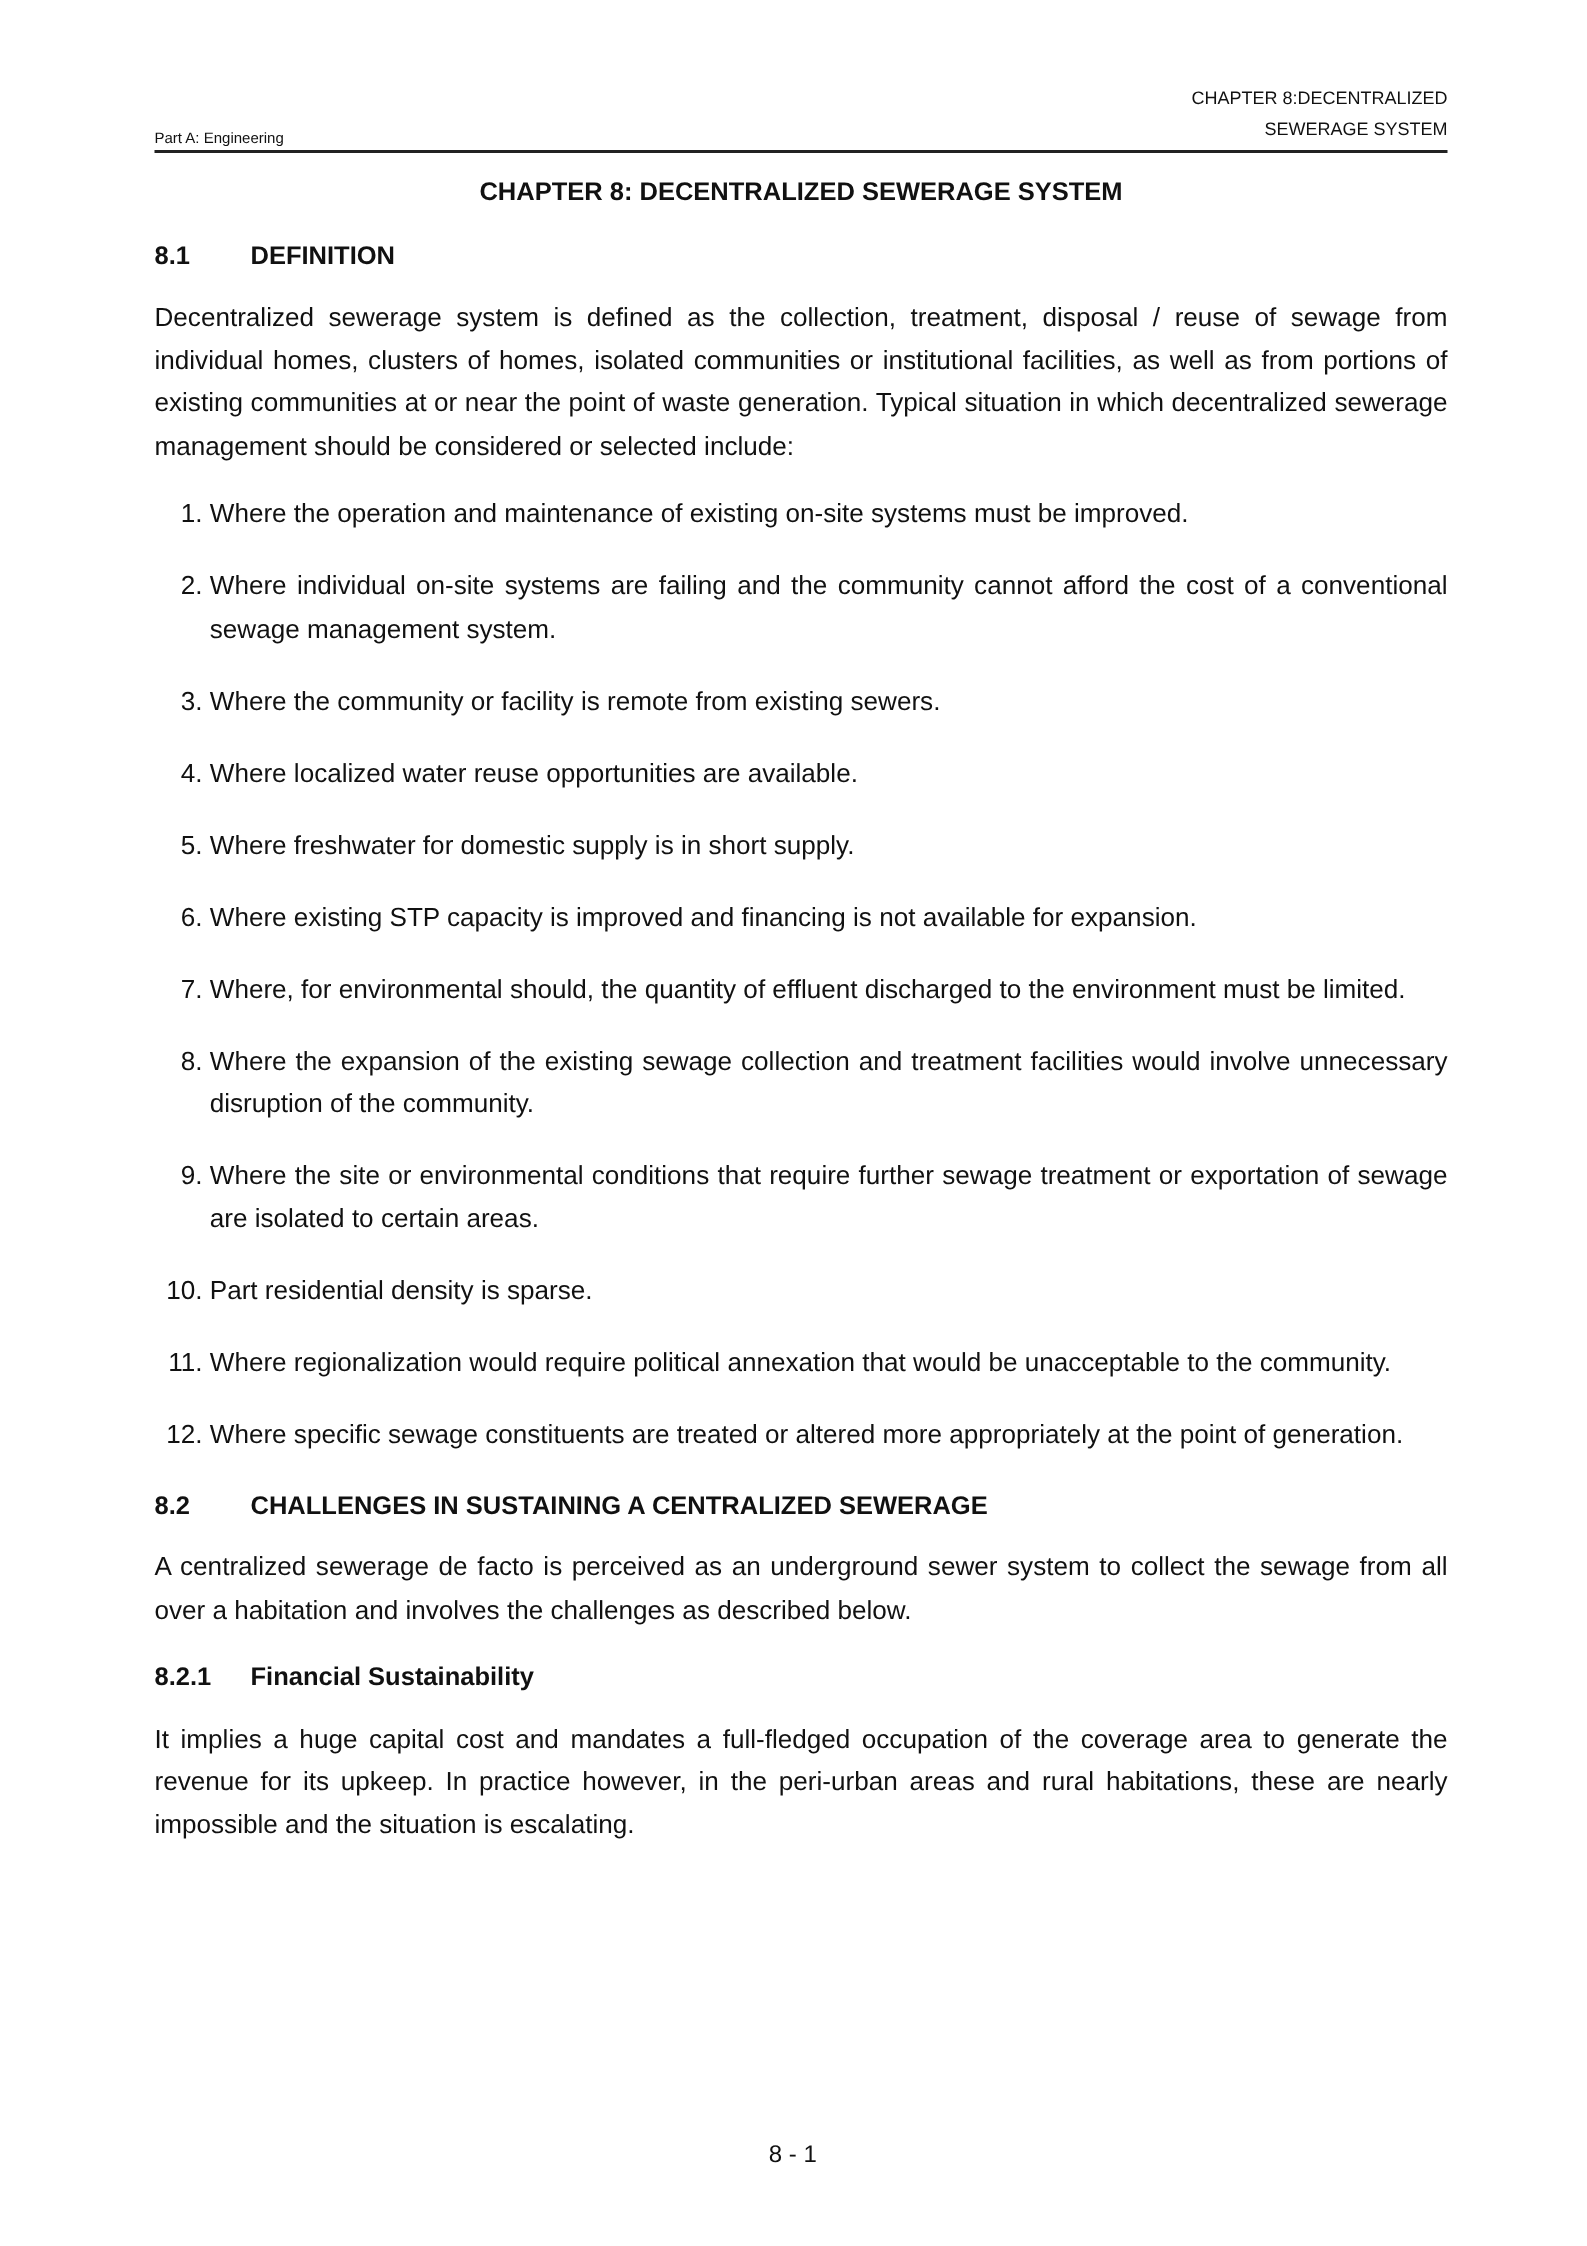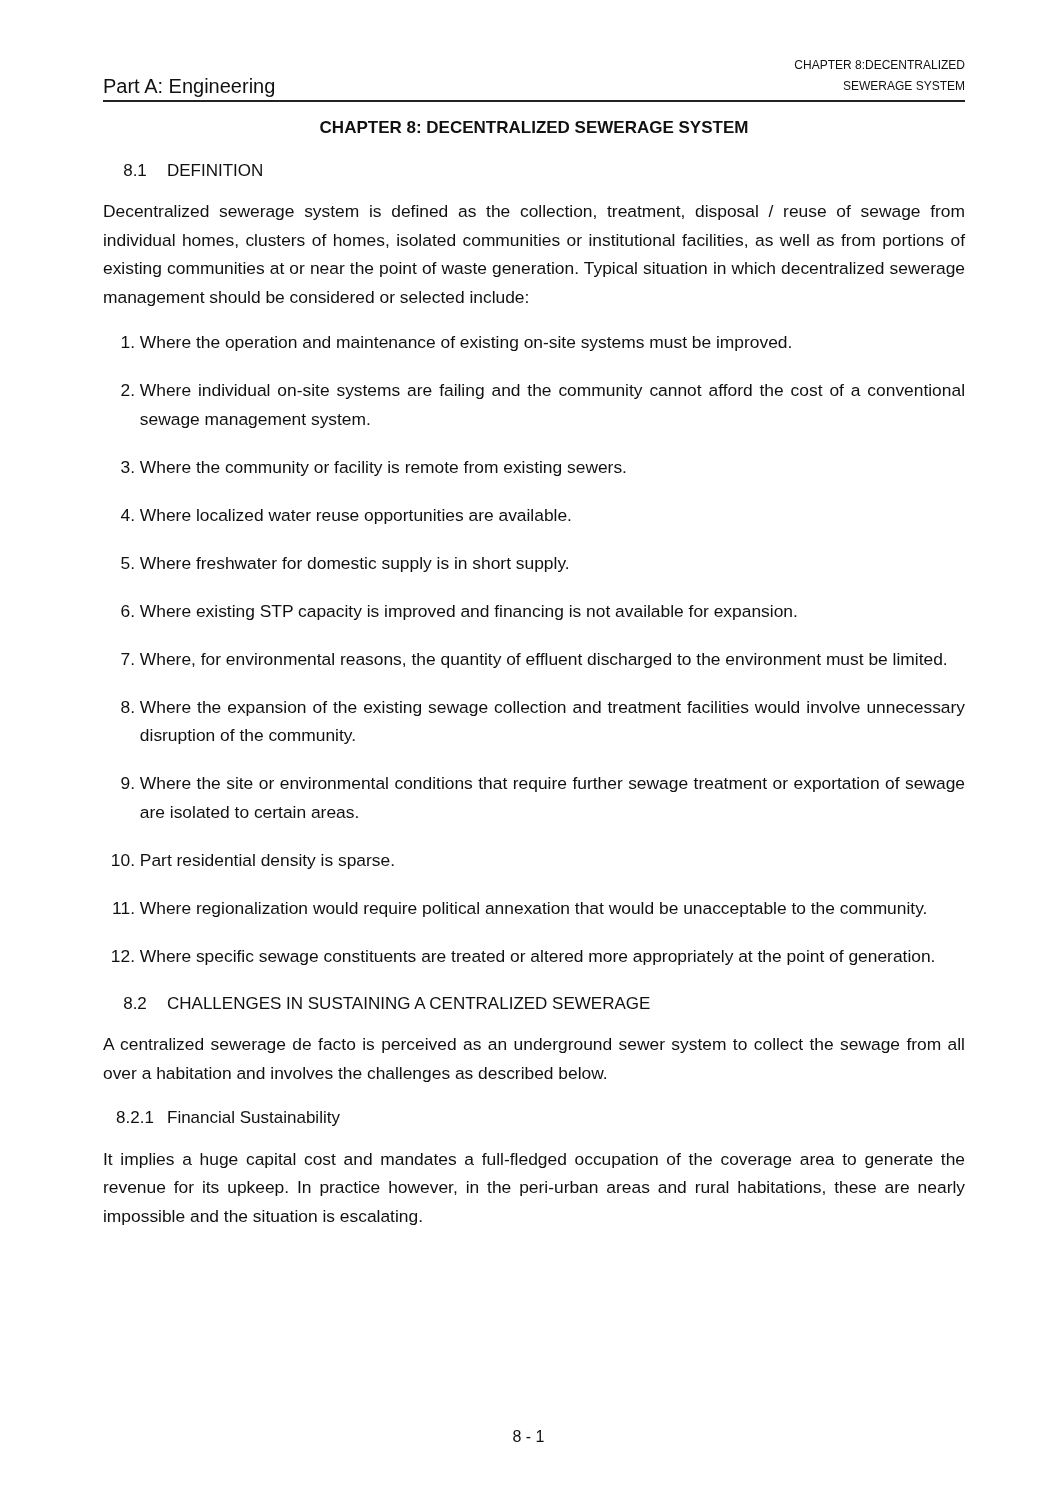--- a/index.html
+++ b/index.html
@@ -1,23 +1,23 @@
 <!DOCTYPE html>
 <html><head>
 <meta charset="utf-8">
 <style>
   html, body { margin: 0; padding: 0; background: #ffffff; }
   body { width: 1058px; height: 1497px; position: relative; font-family: "Liberation Sans", sans-serif; color: #111; }
   .page { position: absolute; left: 0; top: 0; width: 1058px; height: 1497px; background: #fff; }
   .header { position: absolute; left: 103px; top: 54px; width: 862px; height: 46px; border-bottom: 2px solid #222; }
-  .header-left { position: absolute; left: 0; bottom: 2px; font-size: 20px; margin-top: 36px; }
+  .header-left { position: absolute; left: 0; bottom: 2px; font-size: 10px; margin-top: 36px; }
   .header-right { position: absolute; right: 0; bottom: 3px; font-size: 12px; text-align: right; line-height: 21px; }
   .content { position: absolute; left: 103px; top: 114px; width: 862px; font-size: 17.4px; line-height: 28.5px; }
   .title { text-align: center; font-weight: bold; font-size: 17px; margin: 0 0 14px 0; }
-  .sec { font-weight: normal; font-size: 17px; margin: 0 0 12px 0; display: flex; text-align: center; }
+  .sec { font-weight: bold; font-size: 17px; margin: 0 0 12px 0; display: flex; }
   .sec .num { width: 64px; }
   .para { text-align: justify; margin: 0 0 17px 0; }
   ol { list-style: none; margin: 0; padding: 0; }
   ol li { display: flex; margin: 0 0 19.5px 0; }
   ol li .n { width: 32px; text-align: right; padding-right: 0; flex: none; }
   ol li .t { flex: 1; text-align: justify; padding-left: 0; }
   .footer { position: absolute; left: 0; width: 1057px; top: 1428px; text-align: center; font-size: 16px; }
 </style>
 </head>
 <body>
@@ -40,21 +40,21 @@
     </div>
     <p class="para">Decentralized sewerage system is defined as the collection, treatment, disposal / reuse of sewage from individual homes, clusters of homes, isolated communities or institutional facilities, as well as from portions of existing communities at or near the point of waste generation. Typical situation in which decentralized sewerage management should be considered or selected include:</p>
 
     <ol>
       <li><span class="n">1.</span>&nbsp;<span class="t">Where the operation and maintenance of existing on-site systems must be improved.</span></li>
       <li><span class="n">2.</span>&nbsp;<span class="t">Where individual on-site systems are failing and the community cannot afford the cost of a conventional sewage management system.</span></li>
       <li><span class="n">3.</span>&nbsp;<span class="t">Where the community or facility is remote from existing sewers.</span></li>
       <li><span class="n">4.</span>&nbsp;<span class="t">Where localized water reuse opportunities are available.</span></li>
       <li><span class="n">5.</span>&nbsp;<span class="t">Where freshwater for domestic supply is in short supply.</span></li>
       <li><span class="n">6.</span>&nbsp;<span class="t">Where existing STP capacity is improved and financing is not available for expansion.</span></li>
-      <li><span class="n">7.</span>&nbsp;<span class="t">Where, for environmental reasons, the quantity of effluent discharged to the environment must be limited.</span></li>
+      <li><span class="n">7.</span>&nbsp;<span class="t">Where, for environmental should, the quantity of effluent discharged to the environment must be limited.</span></li>
       <li><span class="n">8.</span>&nbsp;<span class="t">Where the expansion of the existing sewage collection and treatment facilities would involve unnecessary disruption of the community.</span></li>
       <li><span class="n">9.</span>&nbsp;<span class="t">Where the site or environmental conditions that require further sewage treatment or exportation of sewage are isolated to certain areas.</span></li>
       <li><span class="n">10.</span>&nbsp;<span class="t">Part residential density is sparse.</span></li>
       <li><span class="n">11.</span>&nbsp;<span class="t">Where regionalization would require political annexation that would be unacceptable to the community.</span></li>
       <li><span class="n">12.</span>&nbsp;<span class="t">Where specific sewage constituents are treated or altered more appropriately at the point of generation.</span></li>
     </ol>
 
     <div class="sec">
       <span class="num">8.2</span>
       <span>CHALLENGES IN SUSTAINING A CENTRALIZED SEWERAGE</span>

